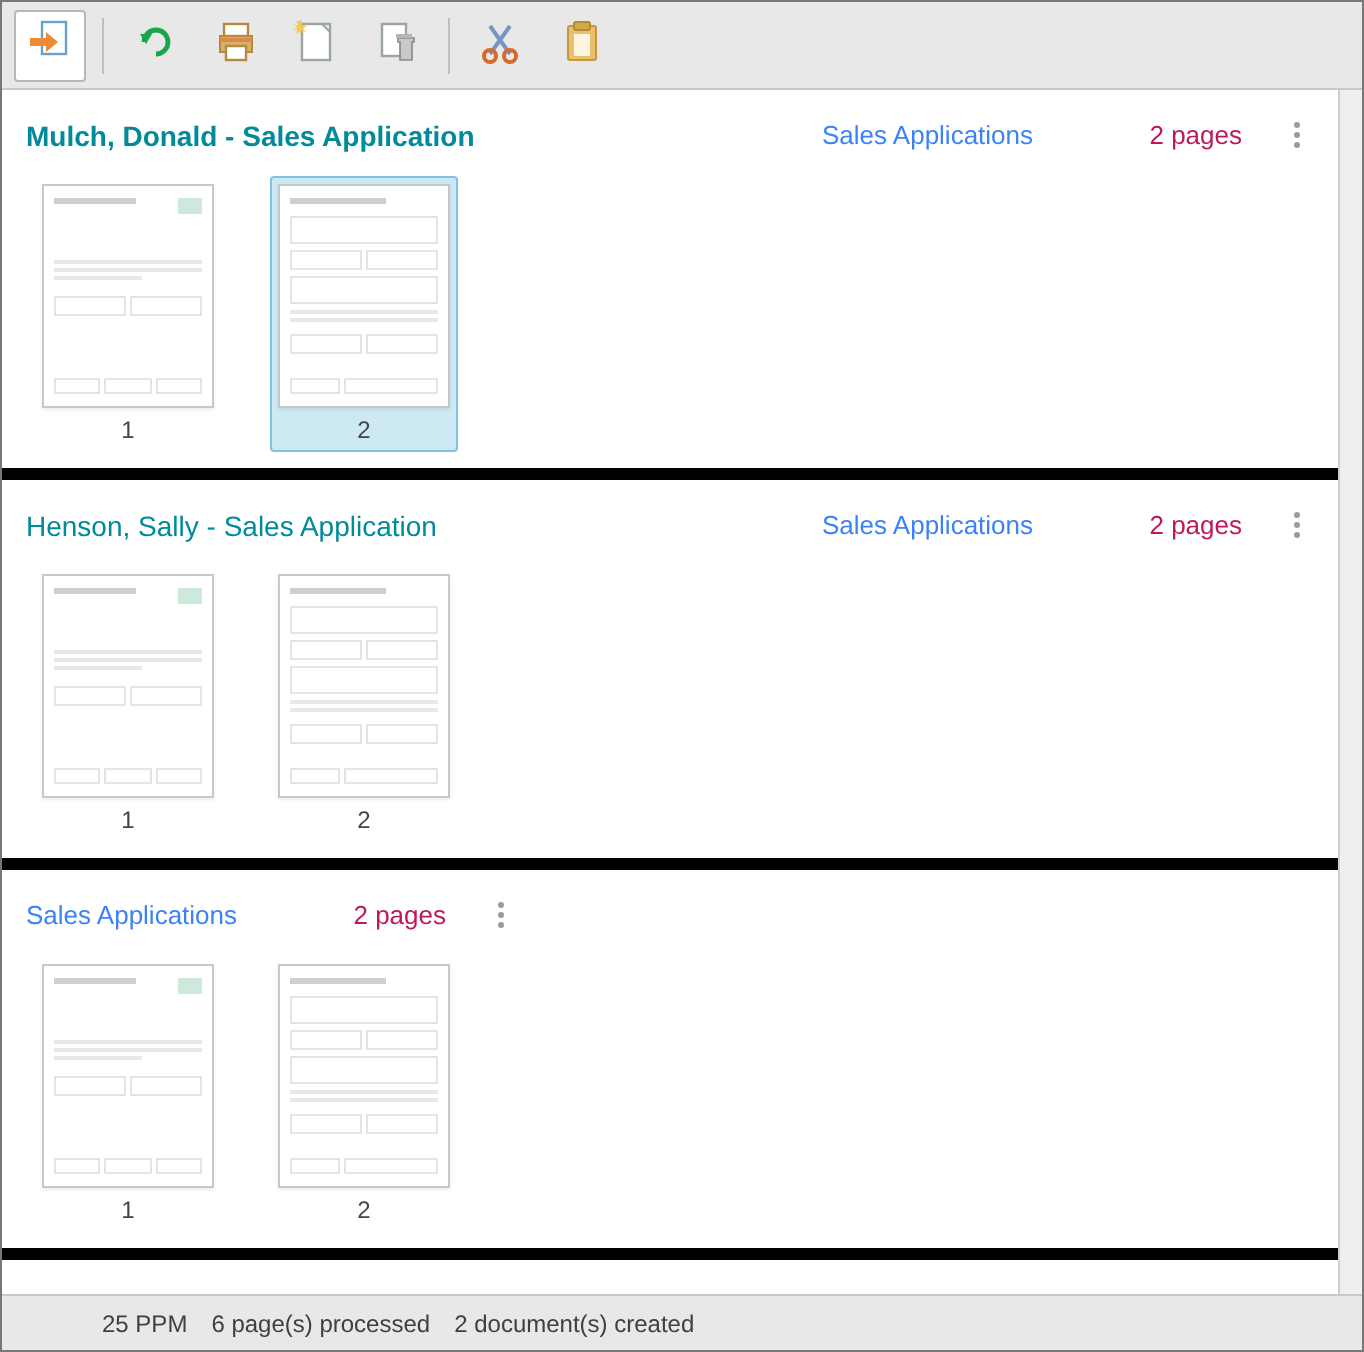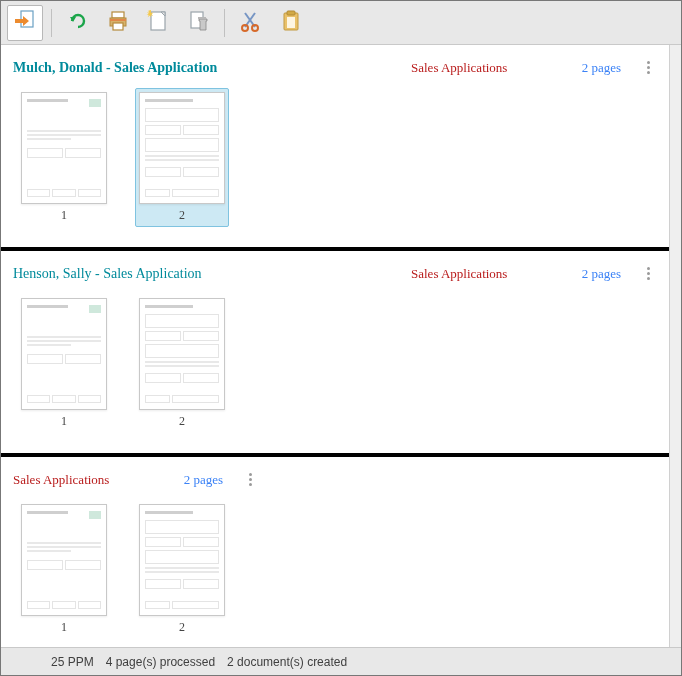--- a/index.html
+++ b/index.html
@@ -54,38 +54,37 @@
     display: flex;
     min-height: 0;
   }
   .content {
     flex: 1;
     overflow: hidden;
     display: flex;
     flex-direction: column;
   }
   .doc {
-    border-bottom: 4px solid #000000;
-    padding: 12px 12px 20px 12px;
-    font-family: Liberation Serif, serif;
+    border-bottom: 6px solid #000000;
+    padding: 12px 12px 8px 12px;
   }
   .doc-header {
     display: flex;
     align-items: center;
     margin-bottom: 10px;
   }
   .doc-title {
     color: #008a9b;
     font-size: 14px;
     flex: 1;
     cursor: pointer;
   }
   .doc-title.bold { font-weight: bold; }
-  .doc-cat { color: #b91c1c; font-size: 13px; width: 140px; }
-  .doc-pages { color: #3b82f6; font-size: 13px; width: 70px; text-align: right; margin-right: 18px; }
+  .doc-cat { color: #3b82f6; font-size: 13px; width: 140px; }
+  .doc-pages { color: #be185d; font-size: 13px; width: 70px; text-align: right; margin-right: 18px; }
   .kebab {
     width: 18px;
     display: flex;
     flex-direction: column;
     align-items: center;
     gap: 2px;
     cursor: pointer;
     padding: 4px 0;
   }
   .kebab span { width: 3px; height: 3px; background: #9a9a9a; border-radius: 50%; }
@@ -389,15 +388,15 @@
           </div>
         </div>
       </div>
     </div>
   <div class="scroll-track"></div>
 </div>
 
 <div class="status">
   <span class="sb-left"></span>
   <span>25 PPM</span>
-  <span>4 page(s) processed</span>
+  <span>6 page(s) processed</span>
   <span>2 document(s) created</span>
 </div>
 
 </body></html>

